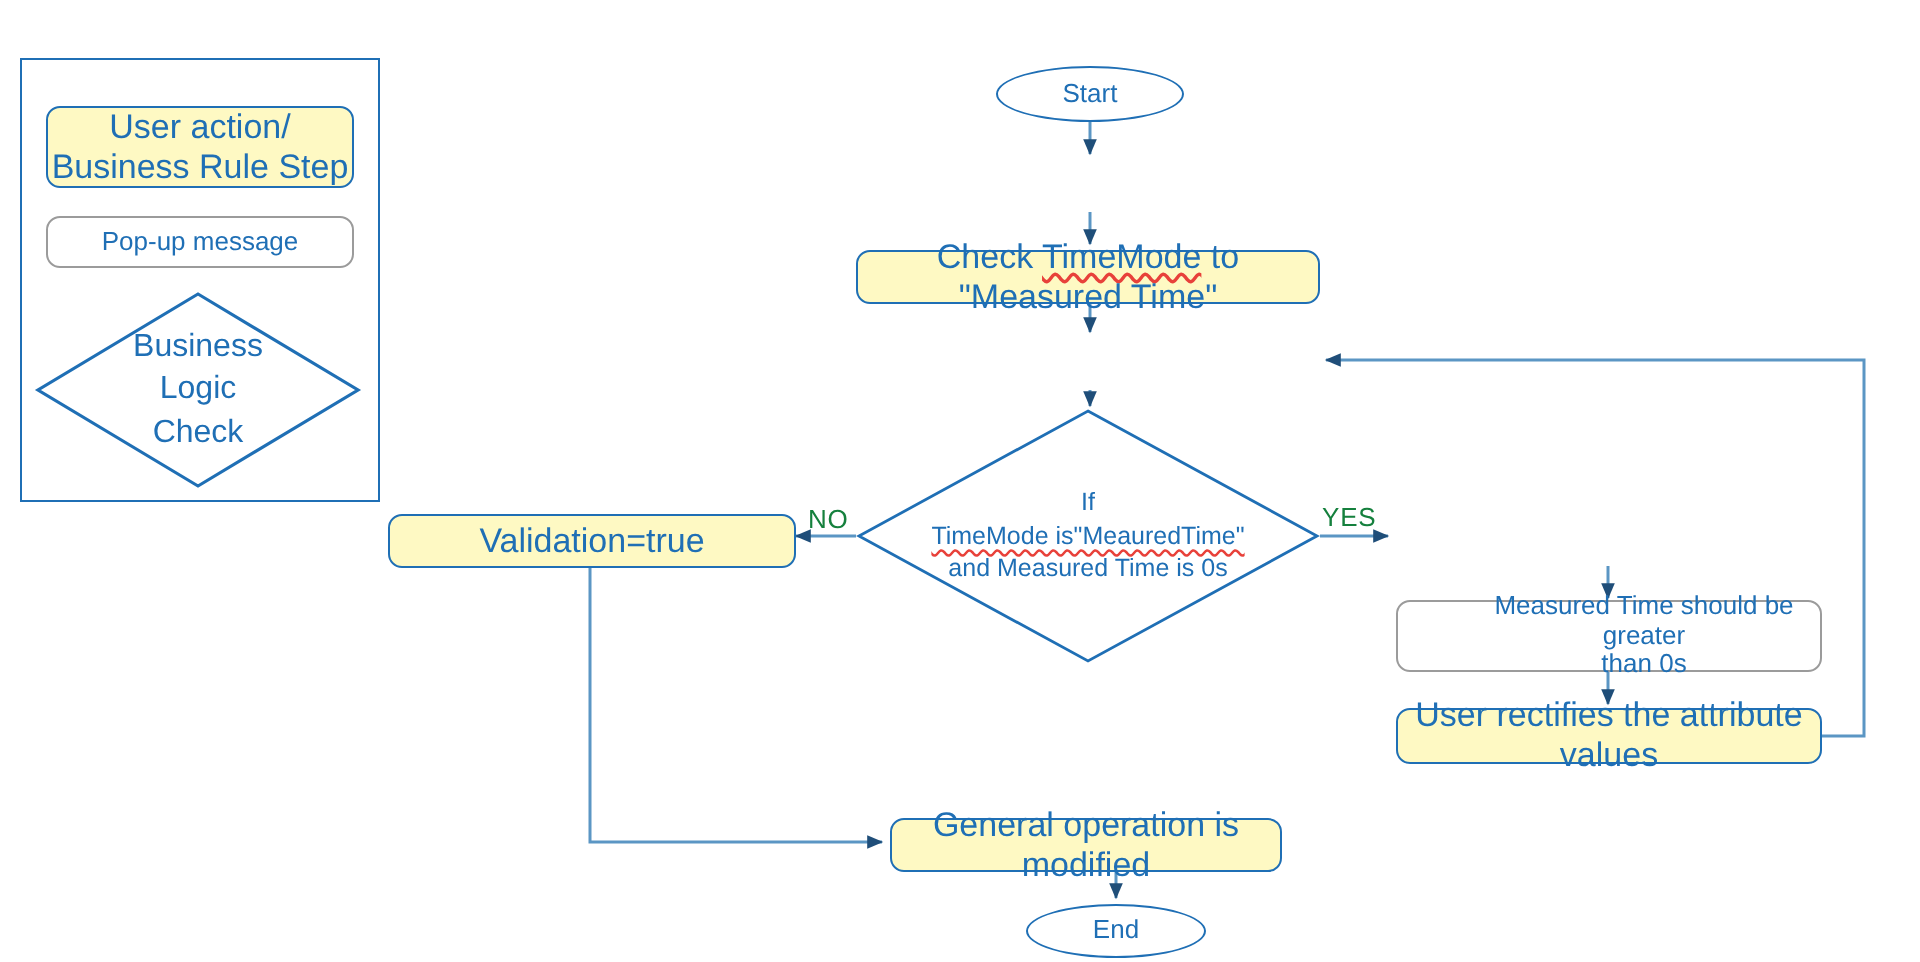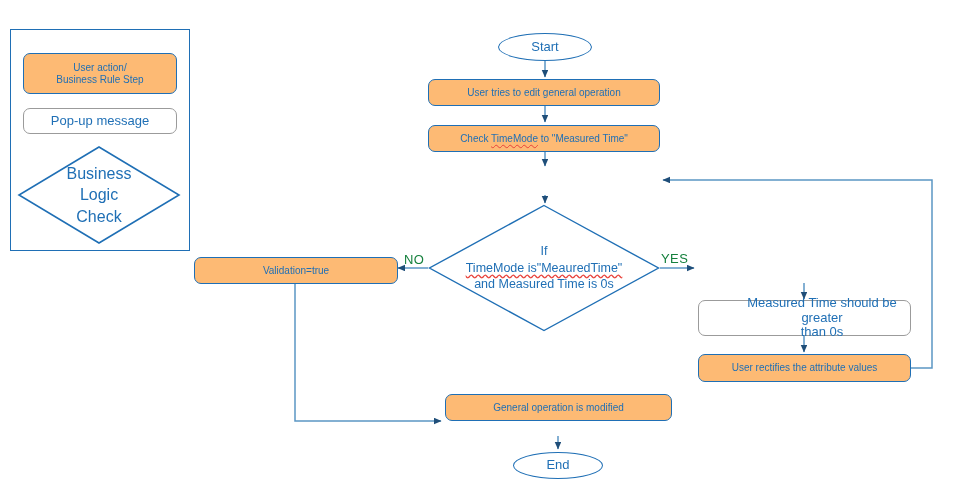--- a/index.html
+++ b/index.html
@@ -33,22 +33,22 @@
     display: flex;
     align-items: center;
     justify-content: center;
     text-align: center;
     color: #1f6fb5;
     line-height: 1.15;
   }
   .proc {
     border: 1.6px solid #1f6fb5;
     border-radius: 7px;
-    background: #fdba74;
-    font-size: 10px;
+    background: #fef9c3;
+    font-size: 17px;
   }
   .popup {
     border: 1.5px solid #9b9b9b;
     border-radius: 7px;
     background: #ffffff;
     font-size: 13px;
   }
   .term {
     border: 1.6px solid #1f6fb5;
     border-radius: 50% / 50%;
@@ -157,23 +157,20 @@
       <span>Business</span>
       <span>Logic</span>
       <span>Check</span>
     </div>
   </div>
 
   <div class="node term" style="left:498px; top:33px; width:94px; height:28px;text-align:center;">
     <span>Start</span>
   </div>
 
-  <div class="node proc" style="left:428px; top:79px; width:232px; height:27px;">
-    <span>User tries to edit general operation</span>
-  </div>
 
   <div class="node proc" style="left:428px; top:125px; width:232px; height:27px;">
     <span><span>Check </span><span class="sp">TimeMode</span><span> to "Measured Time"</span></span>
   </div>
 
 
   <div class="diamond-wrap" style="left:428px; top:204px; width:232px; height:128px;">
     <svg width="232" height="128" viewBox="0 0 232 128">
       <polygon points="116,1.5 230.5,64 116,126.5 1.5,64" fill="#ffffff" stroke="#1f6fb5" stroke-width="1.4"></polygon>
     </svg>
@@ -196,21 +193,21 @@
     <span>
       <span class="l2">Measured Time should be greater</span>
       <span class="l2">than 0s</span>
     </span>
   </div>
 
   <div class="node proc" style="left:698px; top:354px; width:213px; height:28px;">
     <span>User rectifies the attribute values</span>
   </div>
 
-  <div class="node proc" style="left:445px; top:394px; width:227px; height:27px;">
+  <div class="node proc" style="left:445px; top:409px; width:196px; height:27px;">
     <span>General operation is modified</span>
   </div>
 
   <div class="node term" style="left:513px; top:452px; width:90px; height:27px;">
     <span>End</span>
   </div>
 
 </div>
 
 </body></html>

